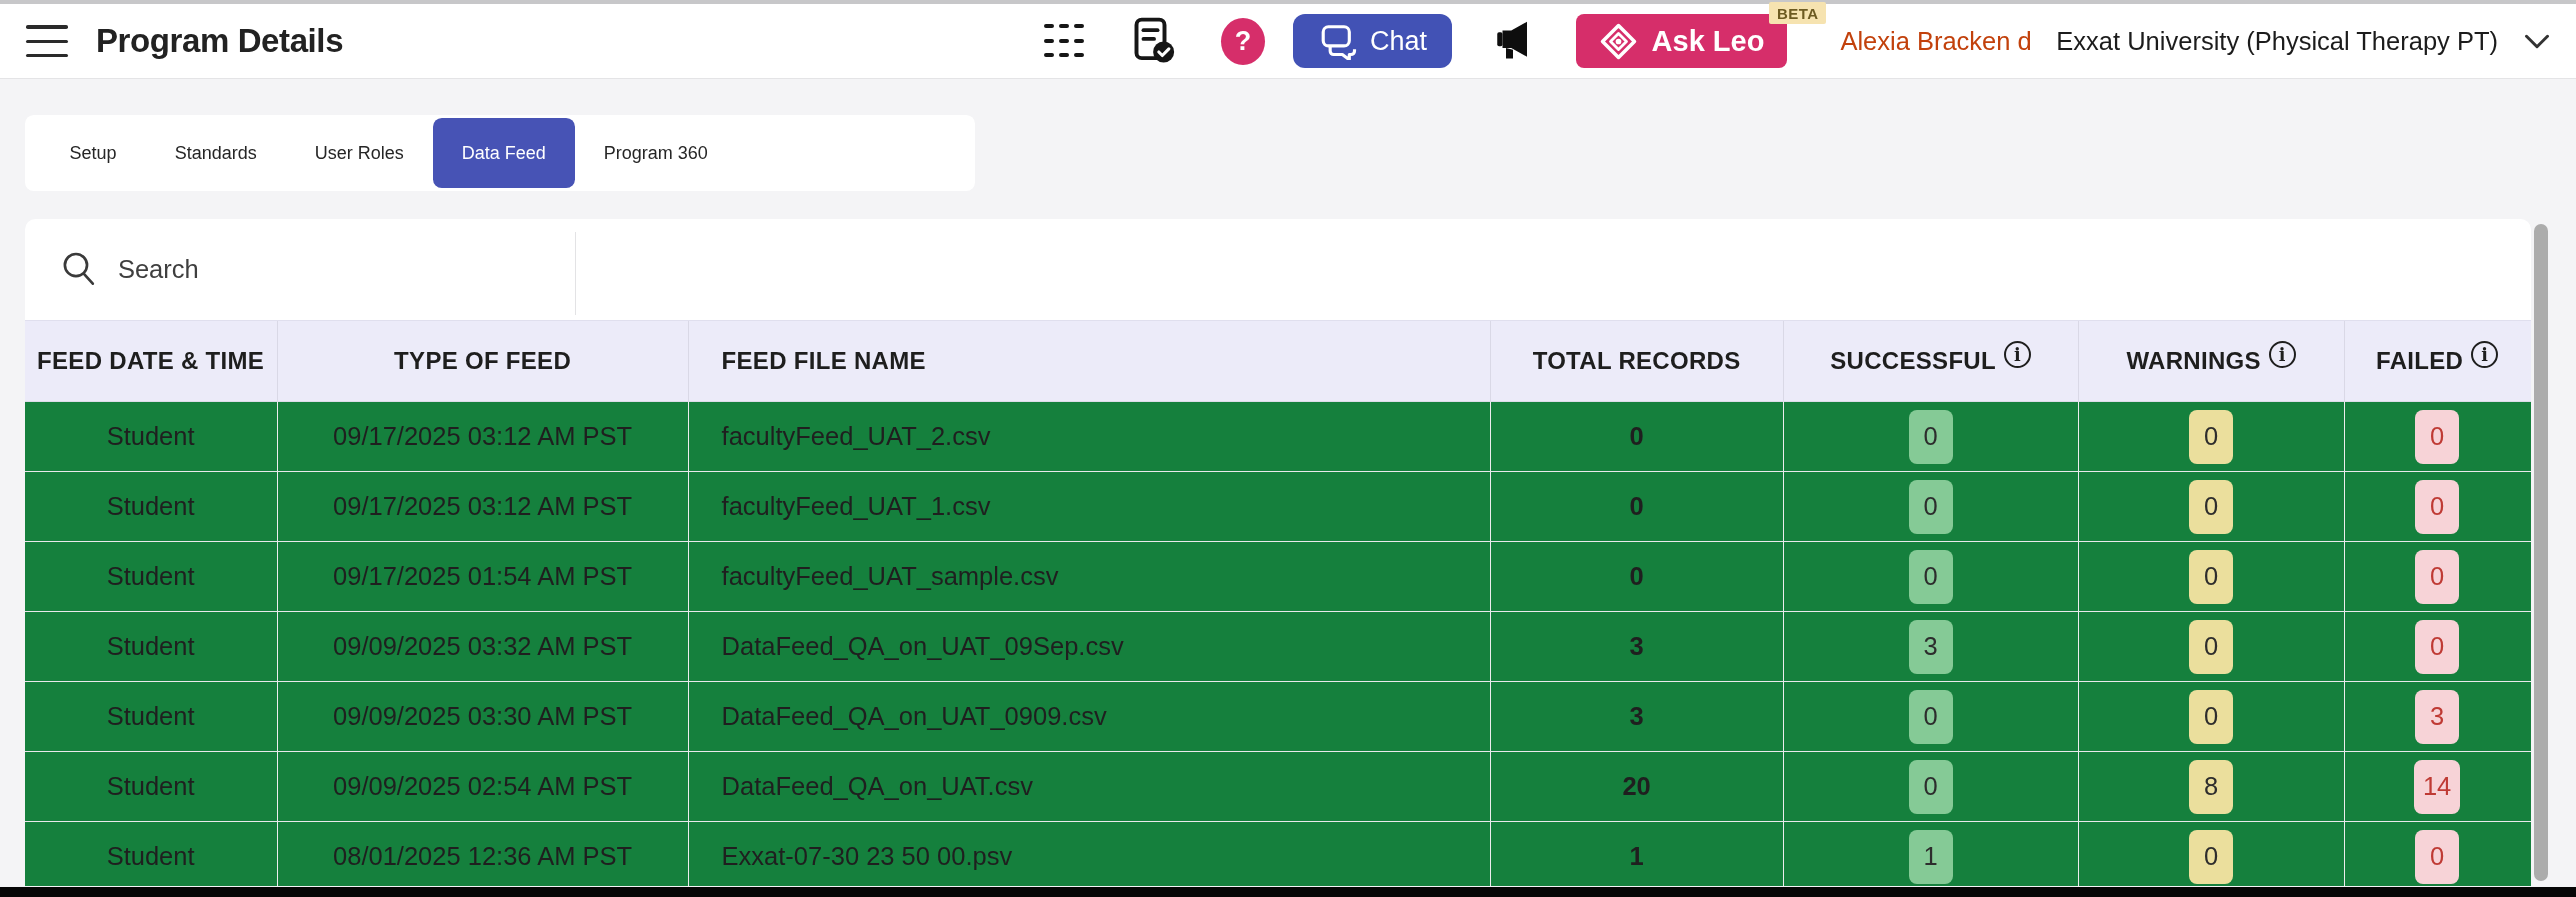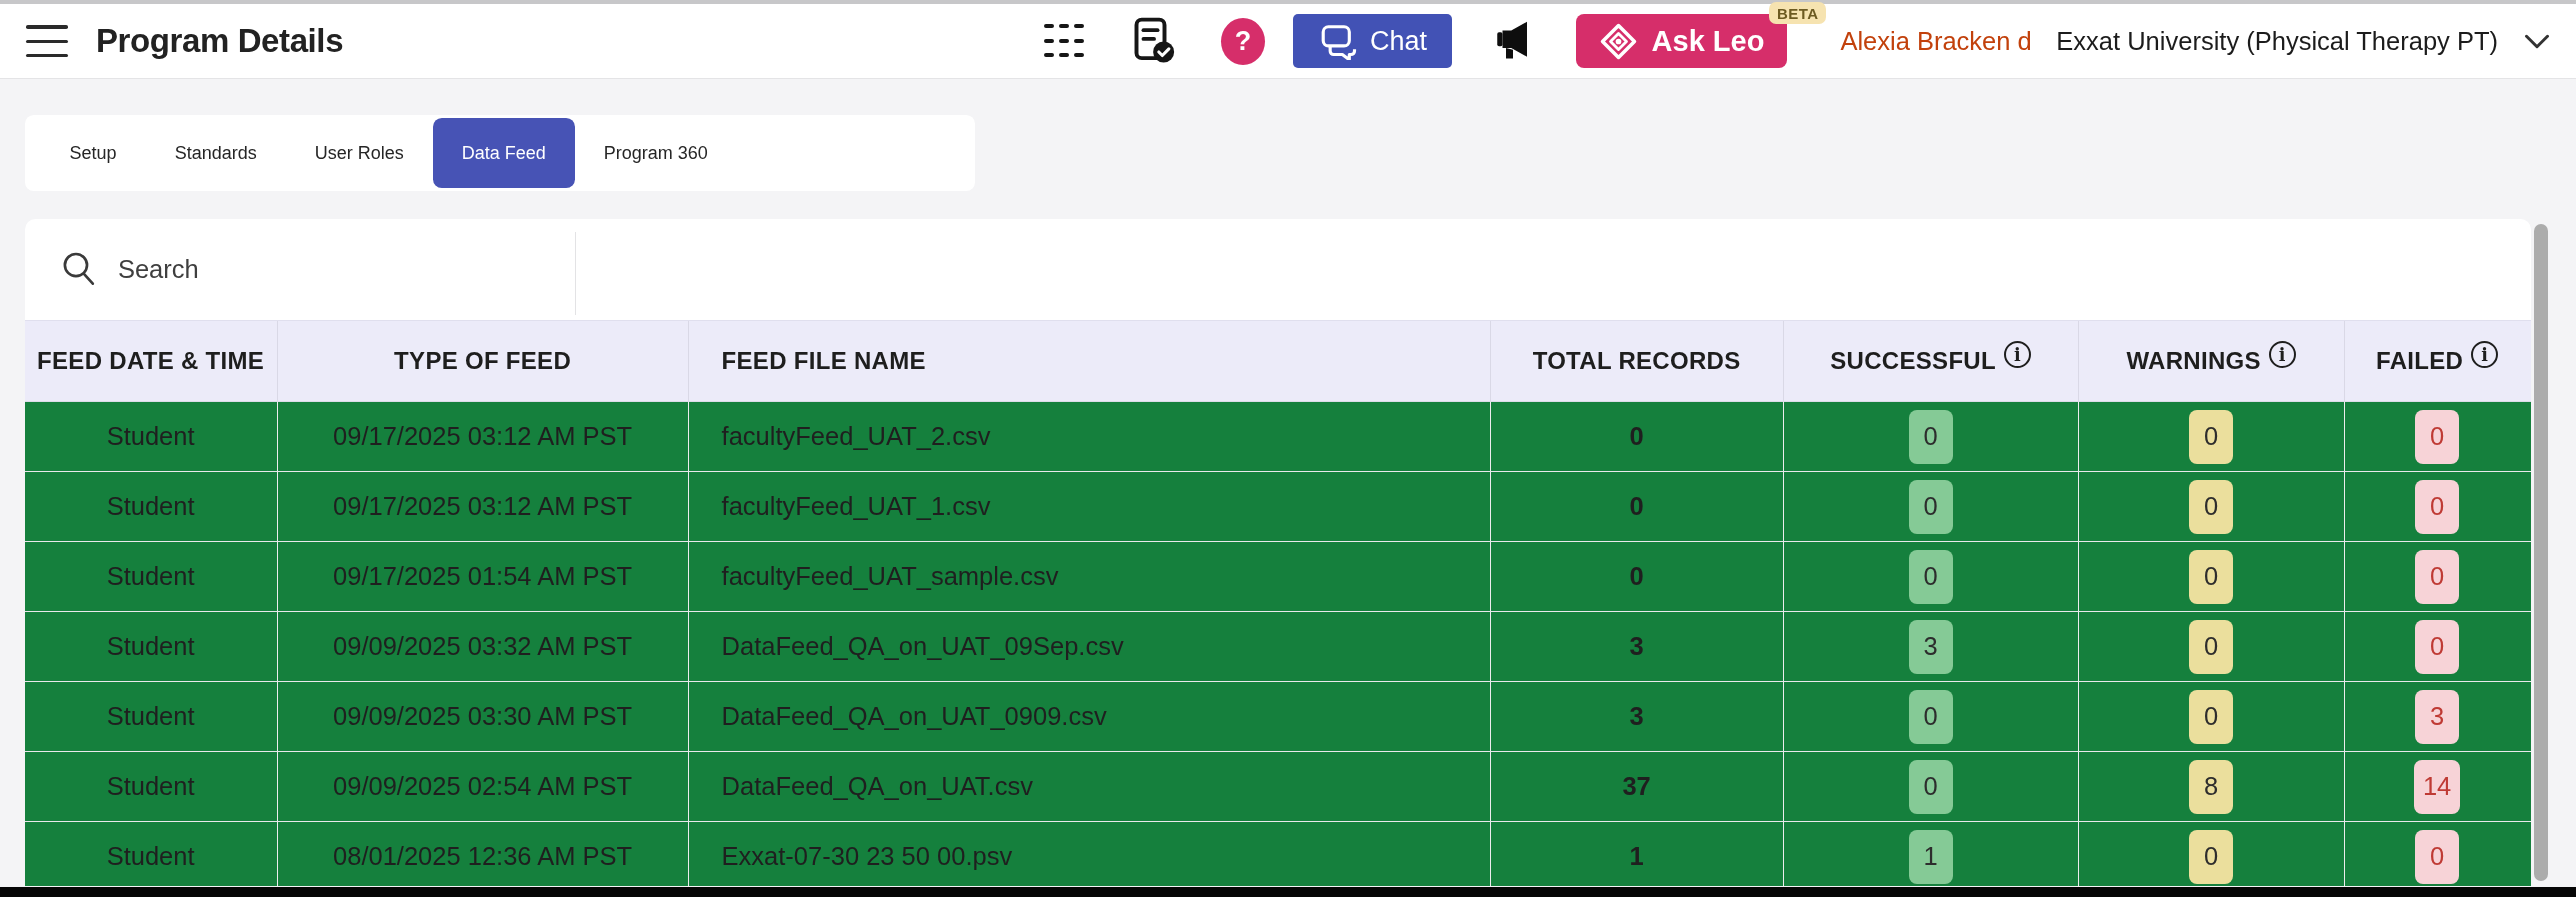--- a/index.html
+++ b/index.html
@@ -29,35 +29,35 @@
   .grid-icon { width:42px; height:42px; display:grid; grid-template-columns:repeat(3,10.5px); grid-template-rows:repeat(3,10.5px); gap:4.4px; margin-right:46px; }
   .grid-icon i { border:2.3px solid #161616; border-radius:2.6px; }
 
   .doc-icon { margin-right:44px; }
   .help-circle {
     width:44px; height:47px; border-radius:50%;
     background:#d62e6a; color:#fff; font-size:27px; font-weight:700;
     display:flex; align-items:center; justify-content:center; margin-right:28px;
   }
   .chat-btn {
-    height:54px; padding:0 24.6px; background:#4252b5; border:none; border-radius:5px;
+    height:54px; padding:0 24.6px; background:#4252b5; border:none; border-radius:12px;
     color:#fff; font-size:27px; font-family:inherit; font-weight:400;
     display:flex; align-items:center; gap:12.3px; cursor:pointer; margin-right:40px;
   }
   .megaphone { margin-right:35px; }
   .askleo-wrap { position:relative; margin-right:53px; }
   .askleo-btn {
     height:54px; padding:0 23px; background:#d62e6a; border:none; border-radius:8px;
     color:#fff; font-size:29px; font-weight:700; font-family:inherit;
     display:flex; align-items:center; gap:14px; cursor:pointer;
   }
   .beta-badge {
     position:absolute; top:-12.3px; right:-39px;
     background:#f6e3b0; color:#6d5b22; font-size:15px; font-weight:700;
-    padding:2.6px 8px; border-radius:7px; letter-spacing:0.4px;
+    padding:2.6px 8px; border-radius:2px; letter-spacing:0.4px;
   }
   .user-area { display:flex; align-items:center; cursor:pointer; }
   .user-name { font-size:25.5px; color:#c2410c; margin-right:24.6px; }
   .institution { font-size:25.5px; color:#1c1c1c; margin-right:23px; }
 
   
   .page { position:absolute; top:79px; left:0; width:2576px; height:808px; }
 
   .tab-bar {
     position:absolute; top:36px; left:24.6px; width:950px; height:76px;
@@ -383,21 +383,21 @@
     <div class="td c-type">
             <span>Student</span>
           </div>
     <div class="td c-date">
             <span>09/09/2025 02:54 AM PST</span>
           </div>
     <div class="td c-file">
             <span>DataFeed_QA_on_UAT.csv</span>
           </div>
     <div class="td c-total">
-            <span>37</span>
+            <span>20</span>
           </div>
     <div class="td">
             <span class="badge badge-green">0</span>
           </div>
     <div class="td">
             <span class="badge badge-yellow">8</span>
           </div>
     <div class="td">
             <span class="badge badge-red">14</span>
           </div>

